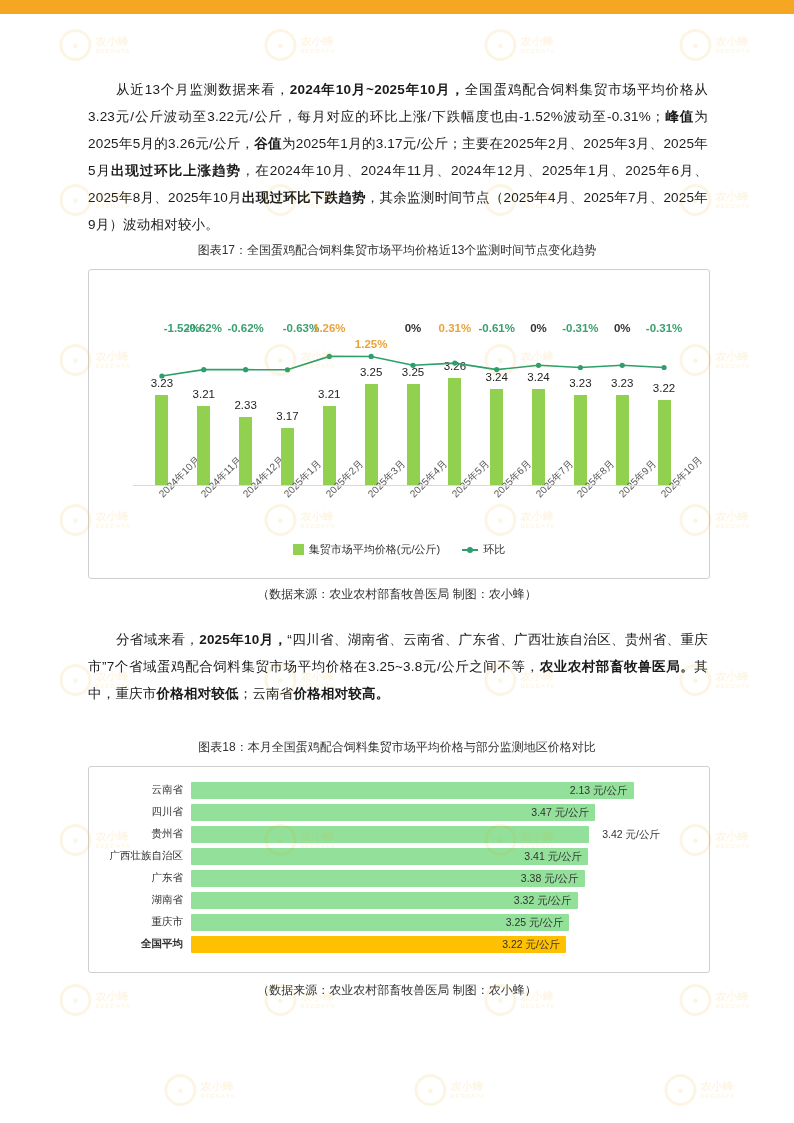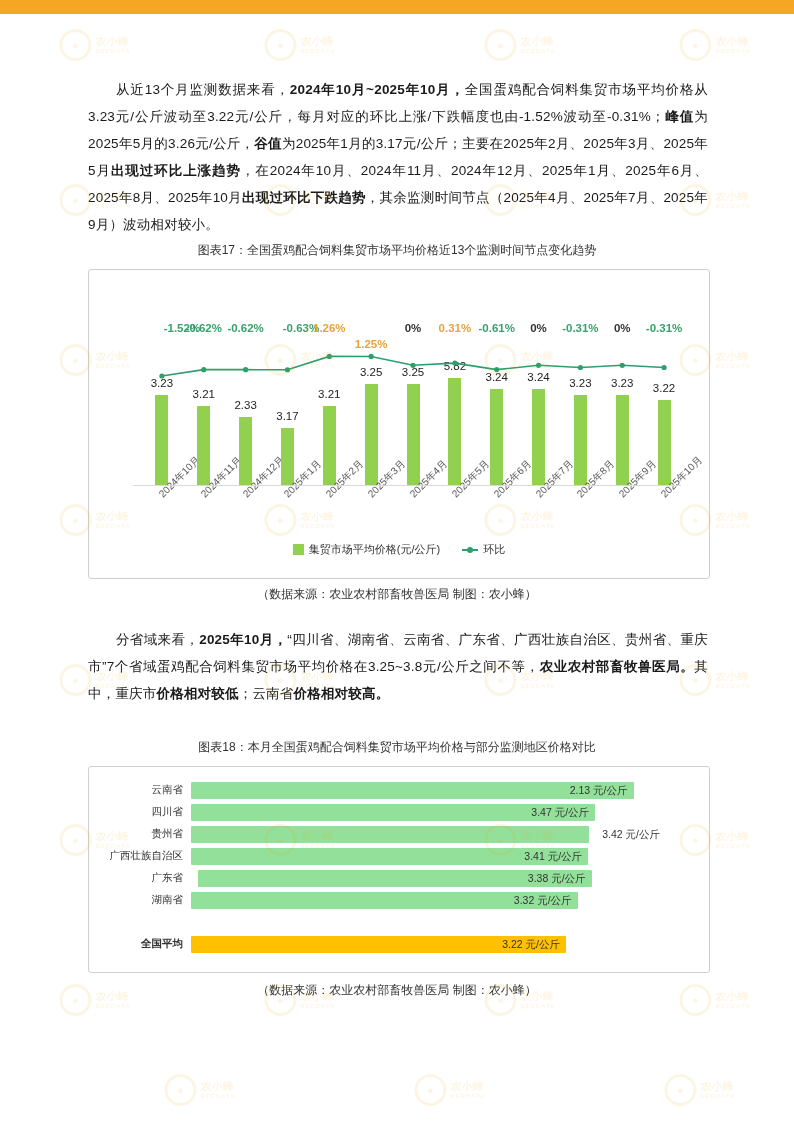--- a/index.html
+++ b/index.html
@@ -146,21 +146,21 @@
         <div class="c1-pct" style="left: 282.154px; top: 68px; color: rgb(232, 163, 61);">1.25%</div>
         <div class="c1-bar" style="left: 275.654px; width: 13px; height: 101.333px; bottom: 93px;"></div>
         <div class="c1-val" style="left: 282.154px; top: 95.6667px;">3.25</div>
         <div class="c1-xlab" style="left: 276.154px; top: 221px;">2025年3月</div>
         <div class="c1-pct" style="left: 324px; top: 52px; color: rgb(51, 51, 51);">0%</div>
         <div class="c1-bar" style="left: 317.5px; width: 13px; height: 101.333px; bottom: 93px;"></div>
         <div class="c1-val" style="left: 324px; top: 95.6667px;">3.25</div>
         <div class="c1-xlab" style="left: 318px; top: 221px;">2025年4月</div>
         <div class="c1-pct" style="left: 365.846px; top: 52px; color: rgb(232, 163, 61);">0.31%</div>
         <div class="c1-bar" style="left: 359.346px; width: 13px; height: 106.889px; bottom: 93px;"></div>
-        <div class="c1-val" style="left: 365.846px; top: 90.1111px;">5.82</div>
+        <div class="c1-val" style="left: 365.846px; top: 90.1111px;">3.26</div>
         <div class="c1-xlab" style="left: 359.846px; top: 221px;">2025年5月</div>
         <div class="c1-pct" style="left: 407.692px; top: 52px; color: rgb(58, 160, 110);">-0.61%</div>
         <div class="c1-bar" style="left: 401.192px; width: 13px; height: 95.7778px; bottom: 93px;"></div>
         <div class="c1-val" style="left: 407.692px; top: 101.222px;">3.24</div>
         <div class="c1-xlab" style="left: 401.692px; top: 221px;">2025年6月</div>
         <div class="c1-pct" style="left: 449.538px; top: 52px; color: rgb(51, 51, 51);">0%</div>
         <div class="c1-bar" style="left: 443.038px; width: 13px; height: 95.7778px; bottom: 93px;"></div>
         <div class="c1-val" style="left: 449.538px; top: 101.222px;">3.24</div>
         <div class="c1-xlab" style="left: 443.538px; top: 221px;">2025年7月</div>
         <div class="c1-pct" style="left: 491.385px; top: 52px; color: rgb(58, 160, 110);">-0.31%</div>
@@ -236,32 +236,39 @@
         </div>
         <div class="c2-row" style="top: 80px; left: 0px;">
           <div class="c2-name" style="width: 94px;">广西壮族自治区</div>
           <div class="c2-track" style="width: 397.114px;">
             <div class="c2-bar" style="width: 397.114px;"></div>
             <div class="c2-lbl">3.41 元/公斤</div>
           </div>
         </div>
         <div class="c2-row" style="top: 102px; left: 0px;">
           <div class="c2-name" style="width: 94px;">广东省</div>
-          <div class="c2-track" style="width: 393.62px; margin-left: 7px;">
+          <div class="c2-track" style="width: 393.62px;">
             <div class="c2-bar" style="width: 393.62px;"></div>
             <div class="c2-lbl">3.38 元/公斤</div>
           </div>
         </div>
         <div class="c2-row" style="top: 124px; left: 0px;">
           <div class="c2-name" style="width: 94px;">湖南省</div>
           <div class="c2-track" style="width: 386.633px;">
             <div class="c2-bar" style="width: 386.633px;"></div>
             <div class="c2-lbl">3.32 元/公斤</div>
           </div>
         </div>
+        <div class="c2-row" style="top: 146px; left: 0px;">
+          <div class="c2-name" style="width: 94px;">重庆市</div>
+          <div class="c2-track" style="width: 378.481px;">
+            <div class="c2-bar" style="width: 378.481px;"></div>
+            <div class="c2-lbl">3.25 元/公斤</div>
+          </div>
+        </div>
         <div class="c2-row" style="top: 168px; left: 0px;">
           <div class="c2-name" style="width: 94px; font-weight: bold;">全国平均</div>
           <div class="c2-track" style="width: 374.987px;">
             <div class="c2-bar hl" style="width: 374.987px;"></div>
             <div class="c2-lbl">3.22 元/公斤</div>
           </div>
         </div>
       </div>
   </div>
 

